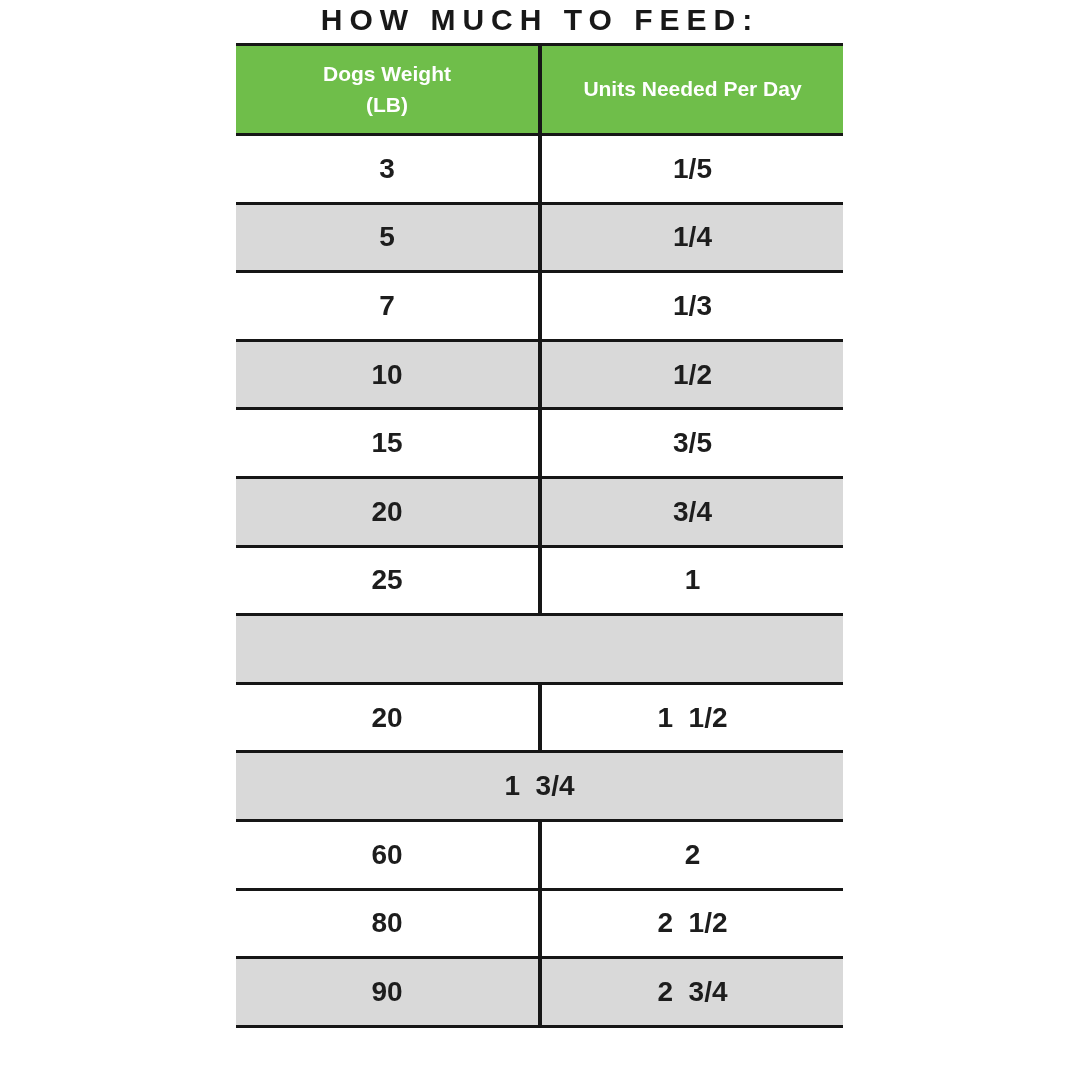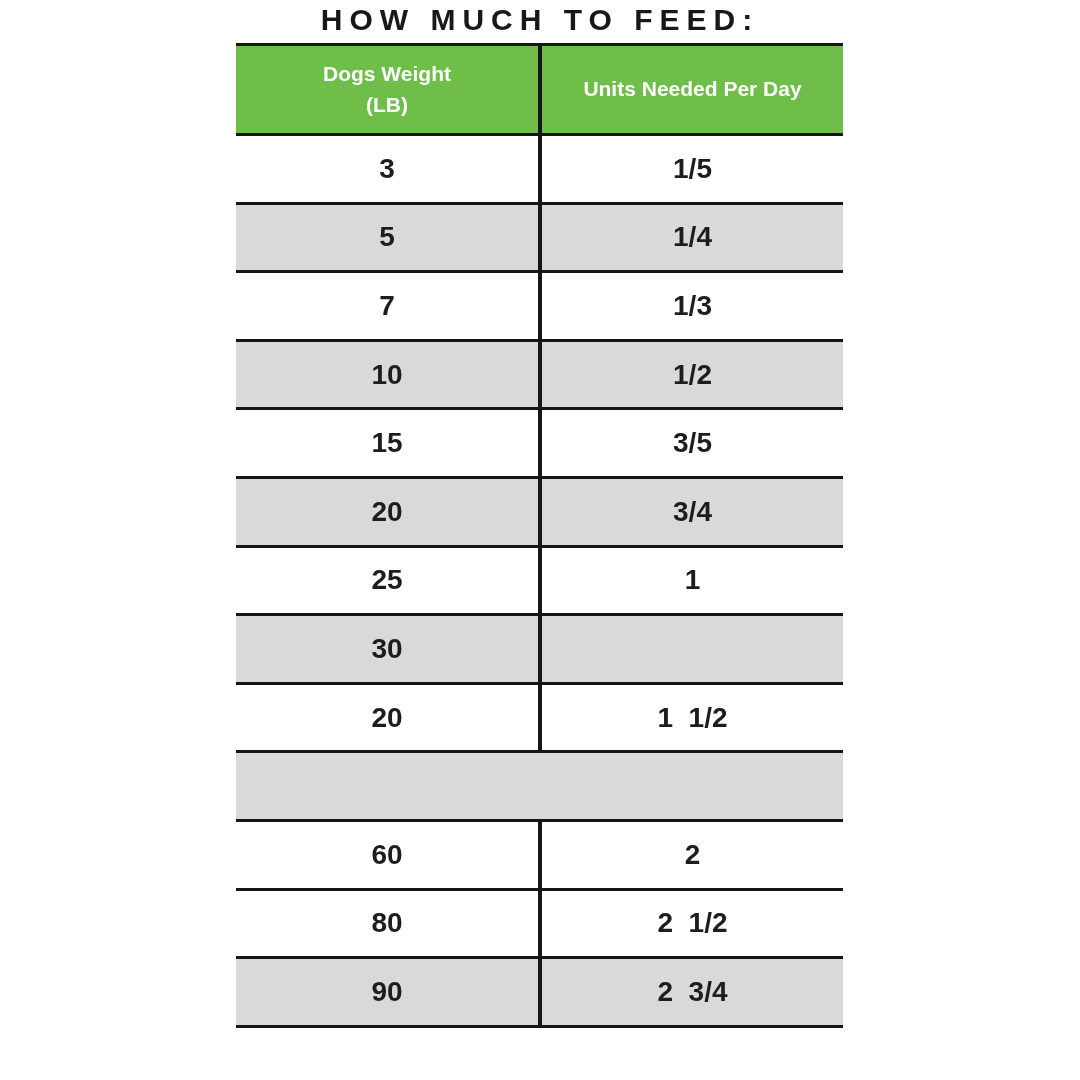--- a/index.html
+++ b/index.html
@@ -125,29 +125,29 @@
     <div class="cell left">20</div>
     <div class="cell right">3/4</div>
   </div>
 
   <div class="trow data-row">
     <div class="cell left">25</div>
     <div class="cell right">1</div>
   </div>
 
   <div class="trow data-row alt">
-    <div class="cell left">30</div>
   </div>
 
   <div class="trow data-row">
     <div class="cell left">20</div>
     <div class="cell right">1  1/2</div>
   </div>
 
   <div class="trow data-row alt">
+    <div class="cell right">1  3/4</div>
   </div>
 
   <div class="trow data-row">
     <div class="cell left">60</div>
     <div class="cell right">2</div>
   </div>
 
 
   <div class="trow data-row">
     <div class="cell left">80</div>

